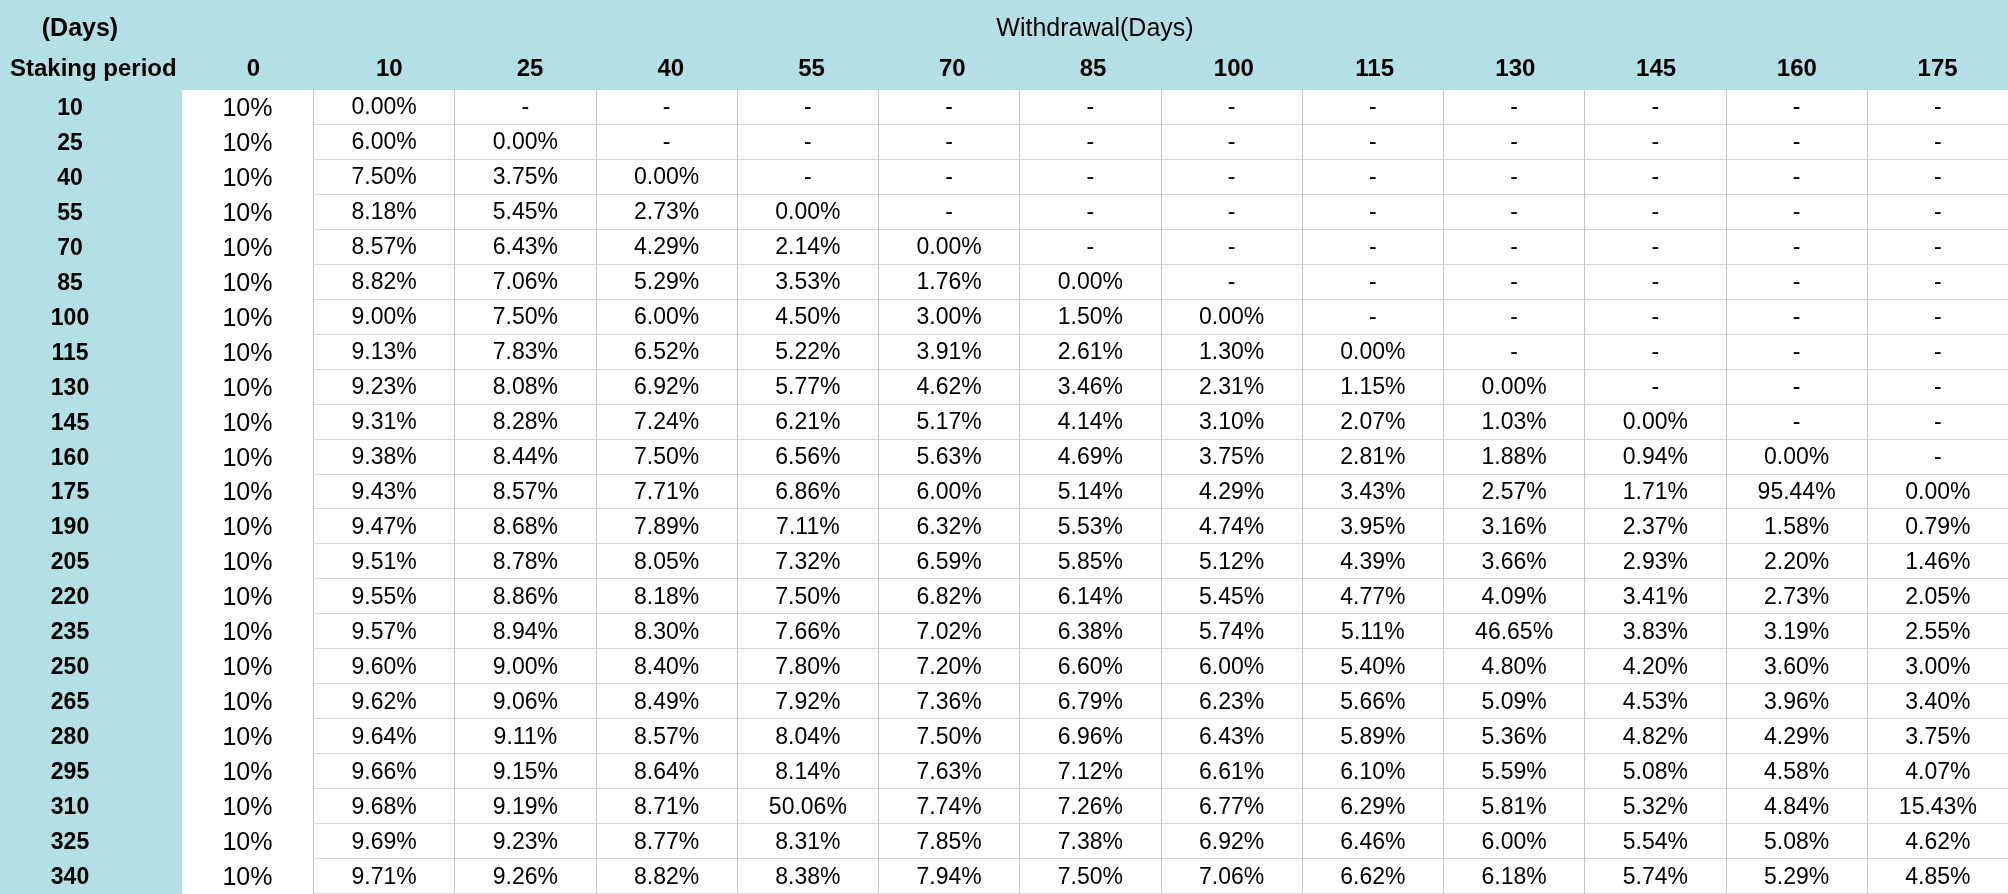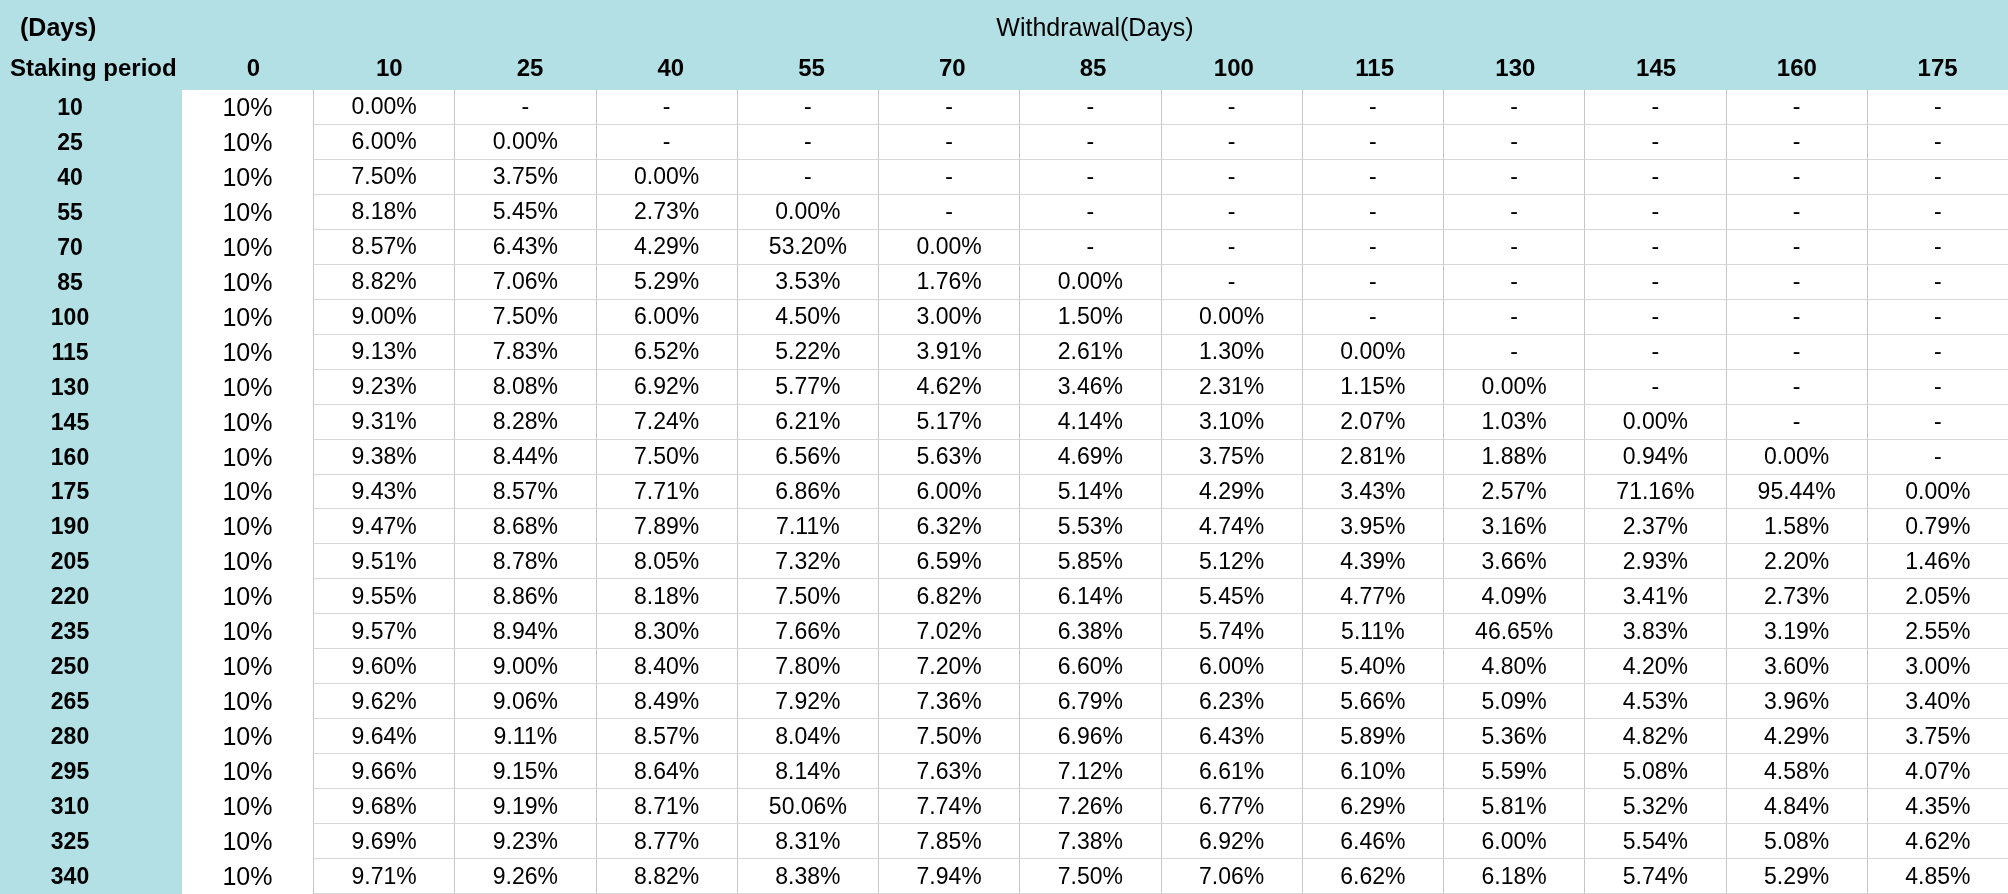--- a/index.html
+++ b/index.html
@@ -27,21 +27,21 @@
     grid-template-columns: 140px 42px 131px repeat(12, 1fr);
     align-items: center;
   }
   
   .title-row {
     height: 46px;
     background: var(--header-bg);
   }
   .days-label {
     grid-column: 1 / 2;
-    text-align: left;
+    text-align: center;
     font-weight: 700;
     font-size: 25px;
     padding-top: 8px;
     margin-left: 20px;
   }
   .table-title {
     grid-column: 3 / 16;
     text-align: center;
     font-weight: 400;
     font-size: 25px;
@@ -190,21 +190,21 @@
         <div class="w-cell">-</div>
         <div class="w-cell">-</div>
       </div>
       <div class="data-row grid-row">
         <div class="row-label">70</div>
         <div class="spacer-cell"></div>
         <div class="zero-cell">10%</div>
         <div class="w-cell">8.57%</div>
         <div class="w-cell">6.43%</div>
         <div class="w-cell">4.29%</div>
-        <div class="w-cell">53.20%</div>
+        <div class="w-cell">2.14%</div>
         <div class="w-cell">0.00%</div>
         <div class="w-cell">-</div>
         <div class="w-cell">-</div>
         <div class="w-cell">-</div>
         <div class="w-cell">-</div>
         <div class="w-cell">-</div>
         <div class="w-cell">-</div>
         <div class="w-cell">-</div>
       </div>
       <div class="data-row grid-row">
@@ -315,21 +315,21 @@
         <div class="zero-cell">10%</div>
         <div class="w-cell">9.43%</div>
         <div class="w-cell">8.57%</div>
         <div class="w-cell">7.71%</div>
         <div class="w-cell">6.86%</div>
         <div class="w-cell">6.00%</div>
         <div class="w-cell">5.14%</div>
         <div class="w-cell">4.29%</div>
         <div class="w-cell">3.43%</div>
         <div class="w-cell">2.57%</div>
-        <div class="w-cell">71.16%</div>
+        <div class="w-cell">1.71%</div>
         <div class="w-cell">95.44%</div>
         <div class="w-cell">0.00%</div>
       </div>
       <div class="data-row grid-row">
         <div class="row-label">190</div>
         <div class="spacer-cell"></div>
         <div class="zero-cell">10%</div>
         <div class="w-cell">9.47%</div>
         <div class="w-cell">8.68%</div>
         <div class="w-cell">7.89%</div>
@@ -470,21 +470,21 @@
         <div class="w-cell">9.19%</div>
         <div class="w-cell">8.71%</div>
         <div class="w-cell">50.06%</div>
         <div class="w-cell">7.74%</div>
         <div class="w-cell">7.26%</div>
         <div class="w-cell">6.77%</div>
         <div class="w-cell">6.29%</div>
         <div class="w-cell">5.81%</div>
         <div class="w-cell">5.32%</div>
         <div class="w-cell">4.84%</div>
-        <div class="w-cell">4.35%</div>
+        <div class="w-cell">15.43%</div>
       </div>
       <div class="data-row grid-row">
         <div class="row-label">325</div>
         <div class="spacer-cell"></div>
         <div class="zero-cell">10%</div>
         <div class="w-cell">9.69%</div>
         <div class="w-cell">9.23%</div>
         <div class="w-cell">8.77%</div>
         <div class="w-cell">8.31%</div>
         <div class="w-cell">7.85%</div>

